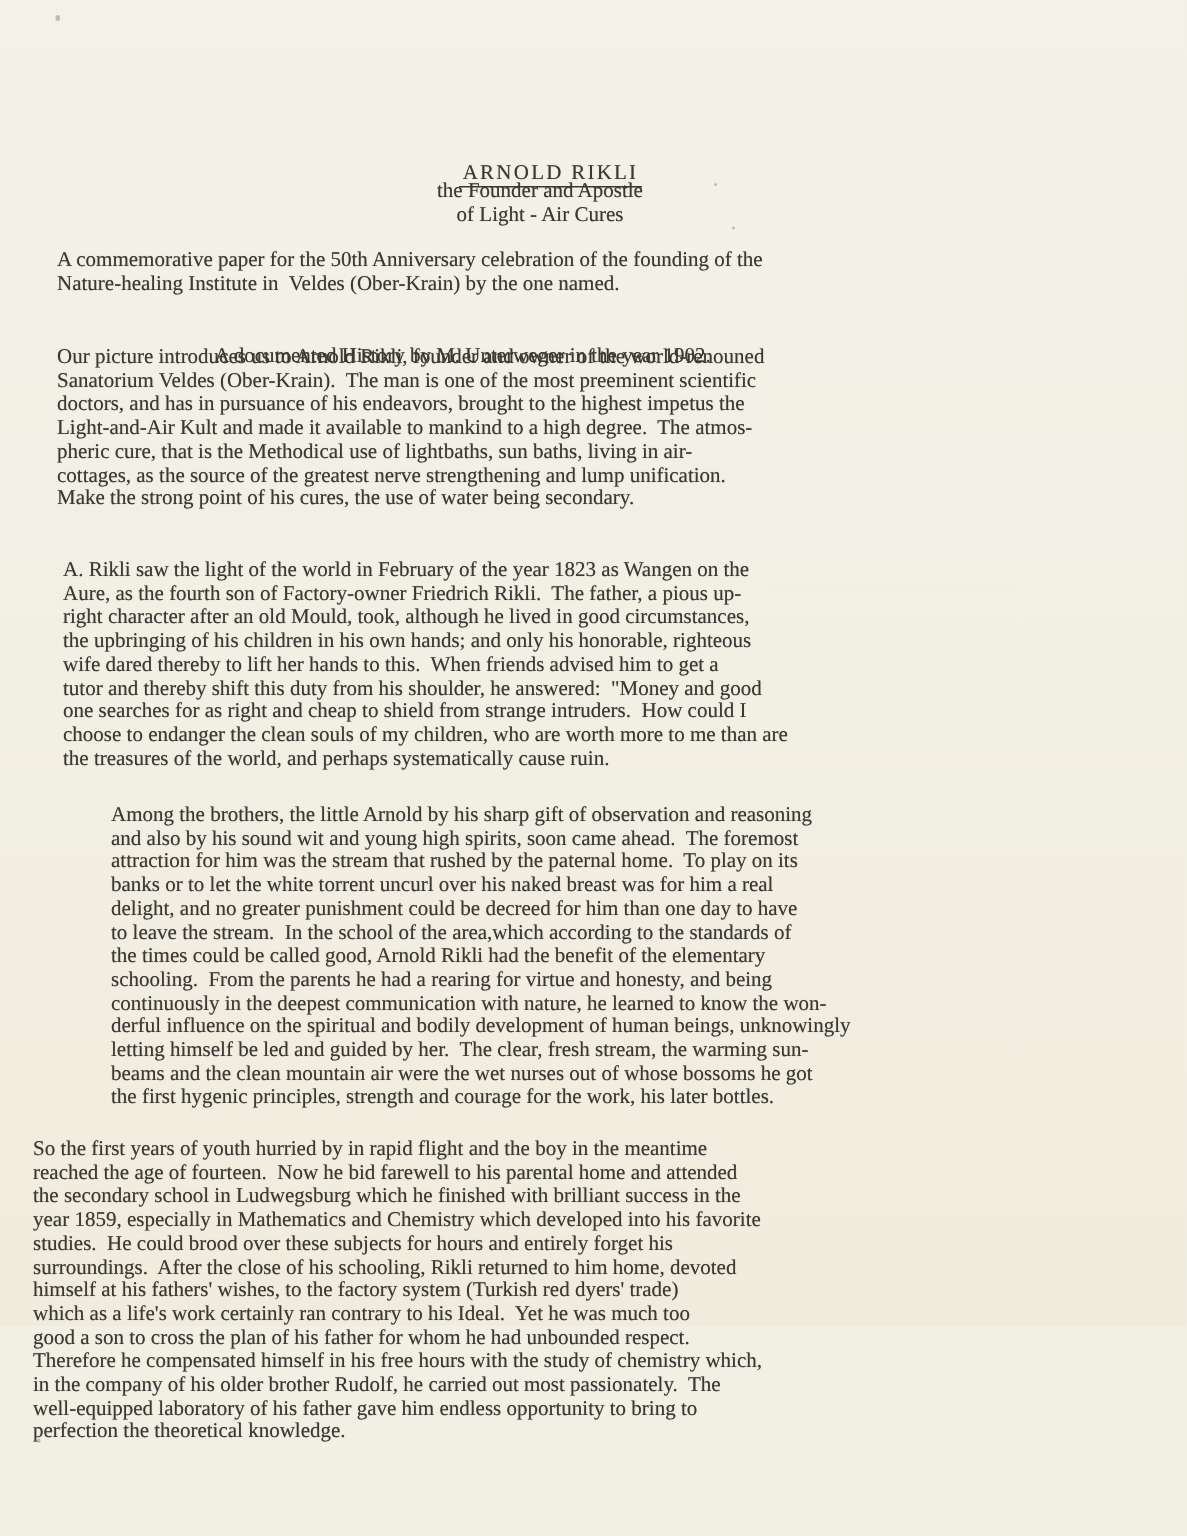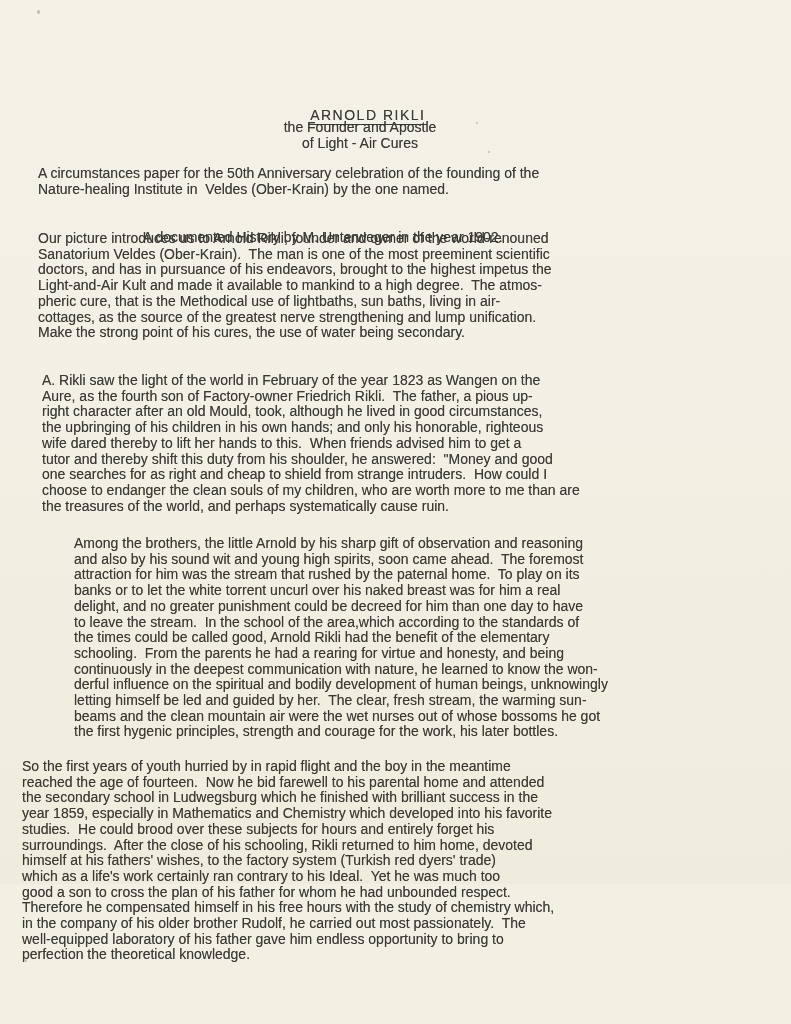--- a/index.html
+++ b/index.html
@@ -11,21 +11,21 @@
     background: var(--paper);
     width: 791px;
     height: 1024px;
     overflow: hidden;
   }
   .sheet {
     position: relative;
     width: 791px;
     height: 884px;
     background: linear-gradient(180deg, #f4f1e7 0%, #f2efe3 55%, #f0ecdd 100%);
-    font-family: Liberation Sans, sans-serif;
+    font-family: Liberation Serif, serif;
     font-size: 14px;
     line-height: 15.7px;
     color: var(--ink);
   }
   .abs { position: absolute; white-space: pre; }
   .soft { text-shadow: 0 0 0.5px rgba(59,57,51,0.55); }
 
   .title-wrap {
     top: 92px;
     left: 38px;
@@ -71,21 +71,21 @@
 
 <div class="sheet">
 
   <div class="abs title-wrap">
     <h1 class="doc-title soft">ARNOLD RIKLI</h1>
   </div>
 
   <div class="abs subtitle-wrap soft">the Founder and Apostle
 of Light - Air Cures</div>
 
-  <div class="abs dedication soft">A circumstances paper for the 50th Anniversary celebration of the founding of the
+  <div class="abs dedication soft">A commemorative paper for the 50th Anniversary celebration of the founding of the
 Nature-healing Institute in  Veldes (Ober-Krain) by the one named.</div>
 
   <div class="abs byline soft">A documented History by M. Unterweger in the year 1902.</div>
 
   <div class="abs para-1 soft">Our picture introduces us to Arnold Rikli, founder and owner of the world-renouned
 Sanatorium Veldes (Ober-Krain).  The man is one of the most preeminent scientific
 doctors, and has in pursuance of his endeavors, brought to the highest impetus the
 Light-and-Air Kult and made it available to mankind to a high degree.  The atmos-
 pheric cure, that is the Methodical use of lightbaths, sun baths, living in air-
 cottages, as the source of the greatest nerve strengthening and lump unification.

